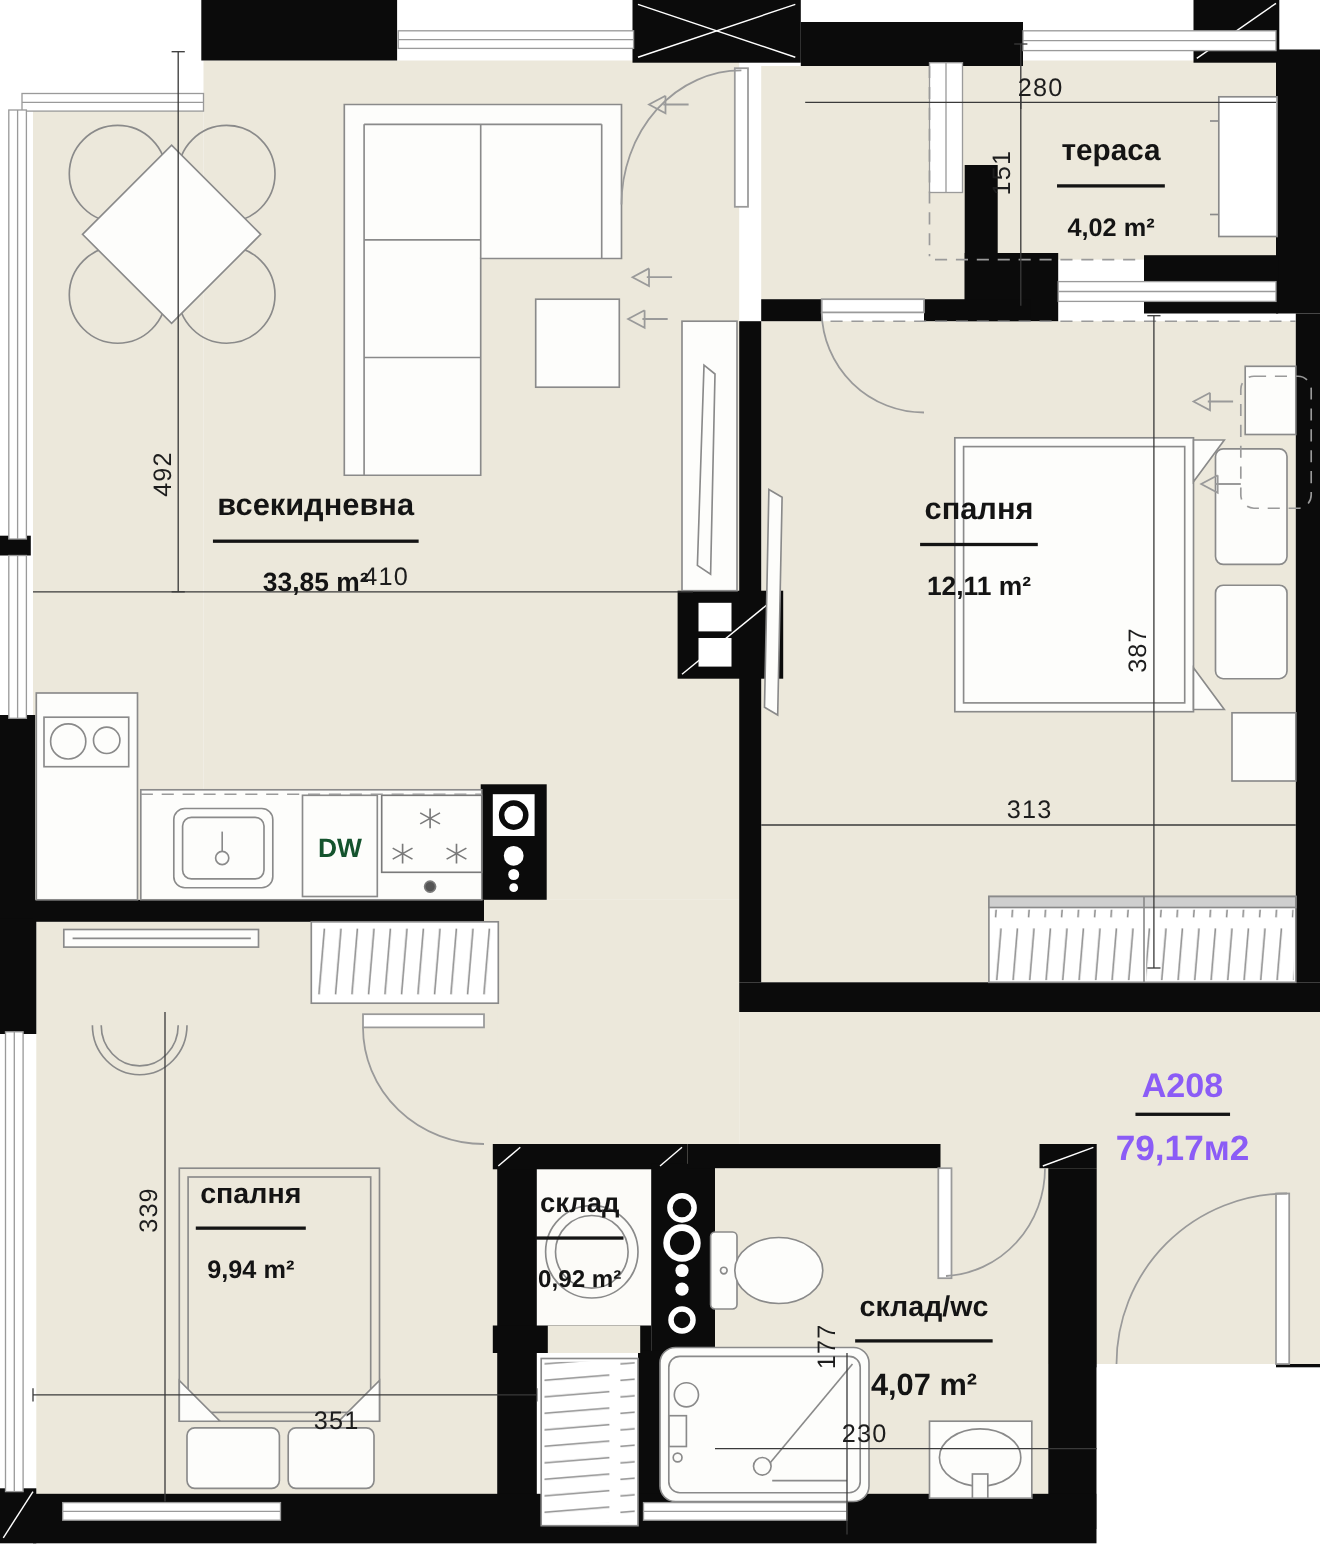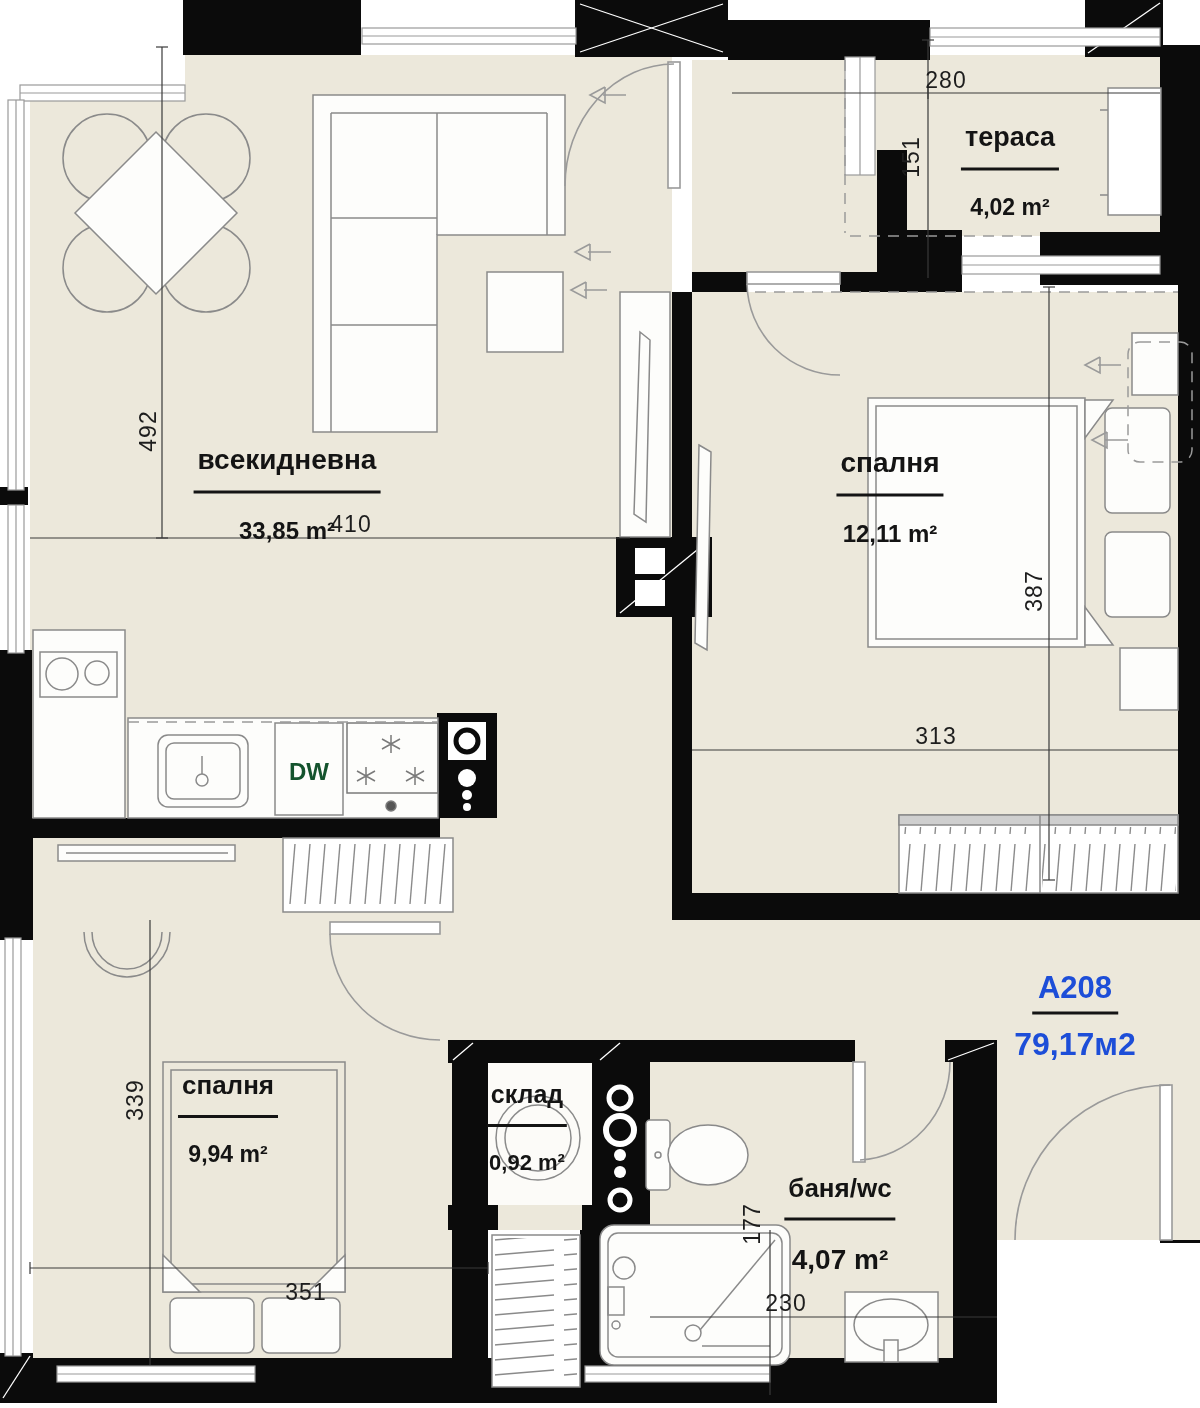--- a/index.html
+++ b/index.html
@@ -7,21 +7,21 @@
         font-family:"Liberation Sans",sans-serif;}
   .plan svg{position:absolute;left:0;top:0;}
   .lbl{position:absolute;transform:translate(-50%,-50%);text-align:center;color:#141414;
        font-weight:bold;white-space:nowrap;line-height:1;}
   .lbl .nm{display:inline-block;border-bottom:3px solid #141414;padding:0 4px 17px 4px;}
   .lbl .ar{display:block;margin-top:25px;}
   .dim{position:absolute;transform:translate(-50%,-50%);font-size:23px;color:#1d1d1d;
        font-weight:normal;white-space:nowrap;letter-spacing:1px;}
   .dim.v{transform:translate(-50%,-50%) rotate(-90deg);}
   .dw{position:absolute;transform:translate(-50%,-50%);font-size:24px;font-weight:bold;color:#14532d;}
-  .apt{position:absolute;transform:translate(-50%,-50%);text-align:center;color:#1d4ed8;font-weight:bold;}
+  .apt{position:absolute;transform:translate(-50%,-50%);text-align:center;color:#8b5cf6;font-weight:bold;}
   .apt .id{display:inline-block;border-bottom:3px solid #141414;padding:0 6px 6px 6px;font-size:31px;}
   .apt .ar{display:block;margin-top:11px;font-size:32px;}
   .f-liv .nm{font-size:28px;} .f-liv .ar{font-size:24px;}
   .f-b1 .nm{font-size:28px;} .f-b1 .ar{font-size:24px;}
   .f-ter .nm{font-size:27px;} .f-ter .ar{font-size:23px;}
   .f-b2 .nm{font-size:26px;} .f-b2 .ar{font-size:23px;}
   .f-st .nm{font-size:25px;} .f-st .ar{font-size:22px;}
   .f-ba .nm{font-size:26px;} .f-ba .ar{font-size:28px;}
 </style>
 </head>
@@ -370,21 +370,21 @@
   </div>
   <div class="lbl f-b2" style="left:228px;top:1119px;">
     <span class="nm">спалня</span>
     <span class="ar">9,94 m²</span>
   </div>
   <div class="lbl f-st" style="left:527px;top:1128px;">
     <span class="nm">склад</span>
     <span class="ar">0,92 m²</span>
   </div>
   <div class="lbl f-ba" style="left:840px;top:1224px;">
-    <span class="nm">баня/wc</span>
+    <span class="nm">склад/wc</span>
     <span class="ar">4,07 m²</span>
   </div>
   <div class="apt" style="left:1075px;top:1016px;">
     <span class="id">A208</span>
     <span class="ar">79,17м2</span>
   </div>
   <div class="dw" style="left:309px;top:772px;">DW</div>
 
   <span class="dim v" style="left:148px;top:431px;">492</span>
   <span class="dim" style="left:351px;top:524px;">410</span>

